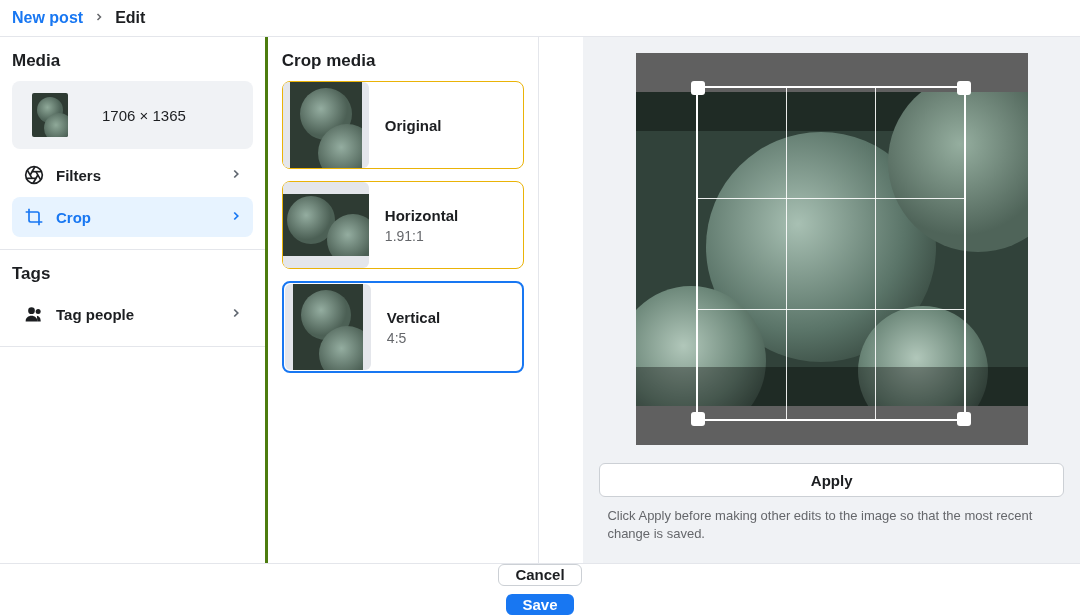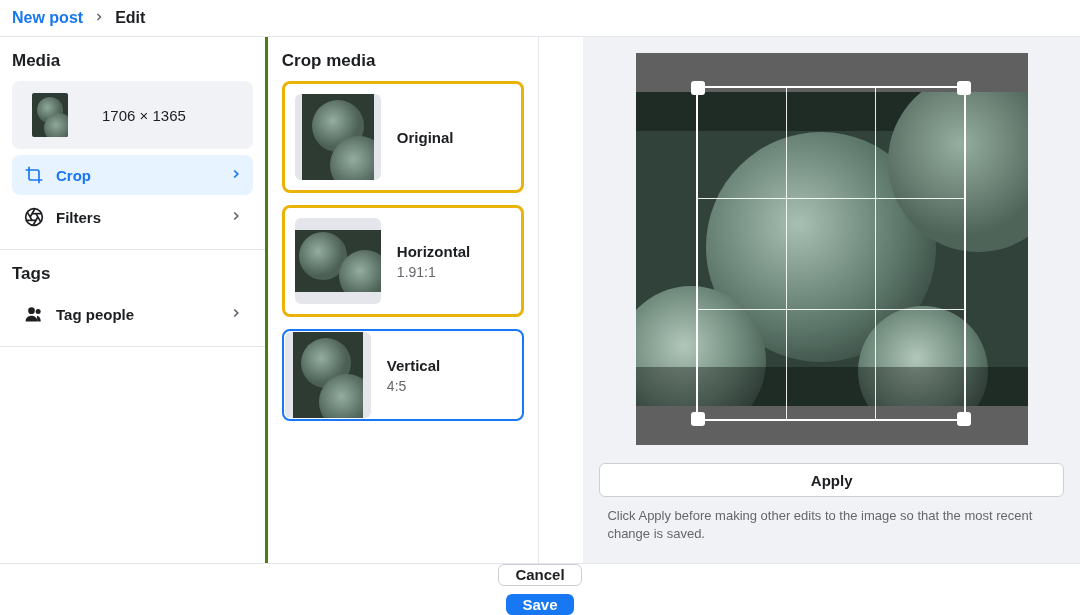--- a/index.html
+++ b/index.html
@@ -32,21 +32,21 @@
   .nav-item { display: flex; align-items: center; gap: 12px; padding: 10px 12px; border-radius: 8px; margin-bottom: 2px; font-size: 15px; font-weight: 600; position: relative; }
   .nav-item.selected { background: #e7f3ff; color: #1877f2; }
   .nav-item .chev { position: absolute; right: 10px; color: #606770; }
   .nav-item.selected .chev { color: #1877f2; }
   .icon { width: 20px; height: 20px; display: inline-flex; align-items: center; justify-content: center; flex: none; }
   .icon svg { width: 20px; height: 20px; }
 
   .divider { height: 1px; background: #e4e6eb; margin: 10px -12px 14px -12px; }
 
   
-  .crop-option { display: flex; align-items: center; gap: 16px; border: 3px solid #eab308; border-radius: 8px; padding: 10px; margin-bottom: 12px; background: #fff; cursor: pointer; }
+  .crop-option { display: flex; align-items: center; gap: 16px; border: 1px solid #eab308; border-radius: 8px; padding: 0; margin-bottom: 12px; background: #fff; cursor: pointer; }
   .crop-option.selected { border: 2px solid #1877f2; padding: 1px; }
   .crop-thumb { width: 86px; height: 86px; border-radius: 6px; background: #e4e6eb; position: relative; overflow: hidden; flex: none; display: flex; align-items: center; justify-content: center; }
   .crop-thumb .img { background: #2e3b33; position: relative; overflow: hidden; }
   .crop-thumb .img::before, .crop-thumb .img::after { content: ""; position: absolute; border-radius: 50%; background: radial-gradient(circle at 40% 40%, #94ada0, #4c6055 60%); }
   .img-original { width: 72px; height: 86px; }
   .img-original::before { width: 52px; height: 52px; left: 10px; top: 6px; }
   .img-original::after { width: 58px; height: 58px; right: -14px; bottom: -14px; }
   .img-square { width: 86px; height: 86px; }
   .img-square::before { width: 56px; height: 56px; left: 6px; top: 6px; }
   .img-square::after { width: 60px; height: 60px; right: -12px; bottom: -12px; }
@@ -108,55 +108,55 @@
 <div class="main">
 
   <div class="col col-left">
     <div class="section-title">Media</div>
 
     <div class="media-row">
       <div class="thumb"></div>
       <div class="media-dims">1706 × 1365</div>
     </div>
 
-    <div class="nav-item selected">
-      <span class="icon">
-        <svg viewBox="0 0 24 24" fill="none" stroke="#1877f2" stroke-width="2">
-            <path d="M6 2v14a2 2 0 0 0 2 2h14"></path>
-            <path d="M18 22V8a2 2 0 0 0-2-2H2"></path>
-          </svg>
-      </span>
-      <span>Crop</span>
-      <span class="chev">
-        <svg width="14" height="14" viewBox="0 0 24 24" fill="none" stroke="currentColor" stroke-width="3">
-            <polyline points="9 18 15 12 9 6"></polyline>
-          </svg>
-      </span>
-    </div>
-
     <div class="nav-item">
       <span class="icon">
         <svg viewBox="0 0 24 24" fill="none" stroke="#1c1e21" stroke-width="2">
             <circle cx="12" cy="12" r="10"></circle>
             <line x1="14.31" y1="8" x2="20.05" y2="17.94"></line>
             <line x1="9.69" y1="8" x2="21.17" y2="8"></line>
             <line x1="7.38" y1="12" x2="13.12" y2="2.06"></line>
             <line x1="9.69" y1="16" x2="3.95" y2="6.06"></line>
             <line x1="14.31" y1="16" x2="2.83" y2="16"></line>
             <line x1="16.62" y1="12" x2="10.88" y2="21.94"></line>
           </svg>
       </span>
       <span>Filters</span>
       <span class="chev">
         <svg width="14" height="14" viewBox="0 0 24 24" fill="none" stroke="#606770" stroke-width="3">
             <polyline points="9 18 15 12 9 6"></polyline>
           </svg>
       </span>
     </div>
 
+    <div class="nav-item selected">
+      <span class="icon">
+        <svg viewBox="0 0 24 24" fill="none" stroke="#1877f2" stroke-width="2">
+            <path d="M6 2v14a2 2 0 0 0 2 2h14"></path>
+            <path d="M18 22V8a2 2 0 0 0-2-2H2"></path>
+          </svg>
+      </span>
+      <span>Crop</span>
+      <span class="chev">
+        <svg width="14" height="14" viewBox="0 0 24 24" fill="none" stroke="currentColor" stroke-width="3">
+            <polyline points="9 18 15 12 9 6"></polyline>
+          </svg>
+      </span>
+    </div>
+
     <div class="divider"></div>
 
     <div class="section-title">Tags</div>
 
     <div class="nav-item">
       <span class="icon">
         <svg viewBox="0 0 24 24" fill="#1c1e21">
             <circle cx="9" cy="8" r="4"></circle>
             <path d="M2 20c0-3.3 3.1-6 7-6s7 2.7 7 6v1H2v-1z"></path>
             <circle cx="17" cy="9" r="3"></circle>

